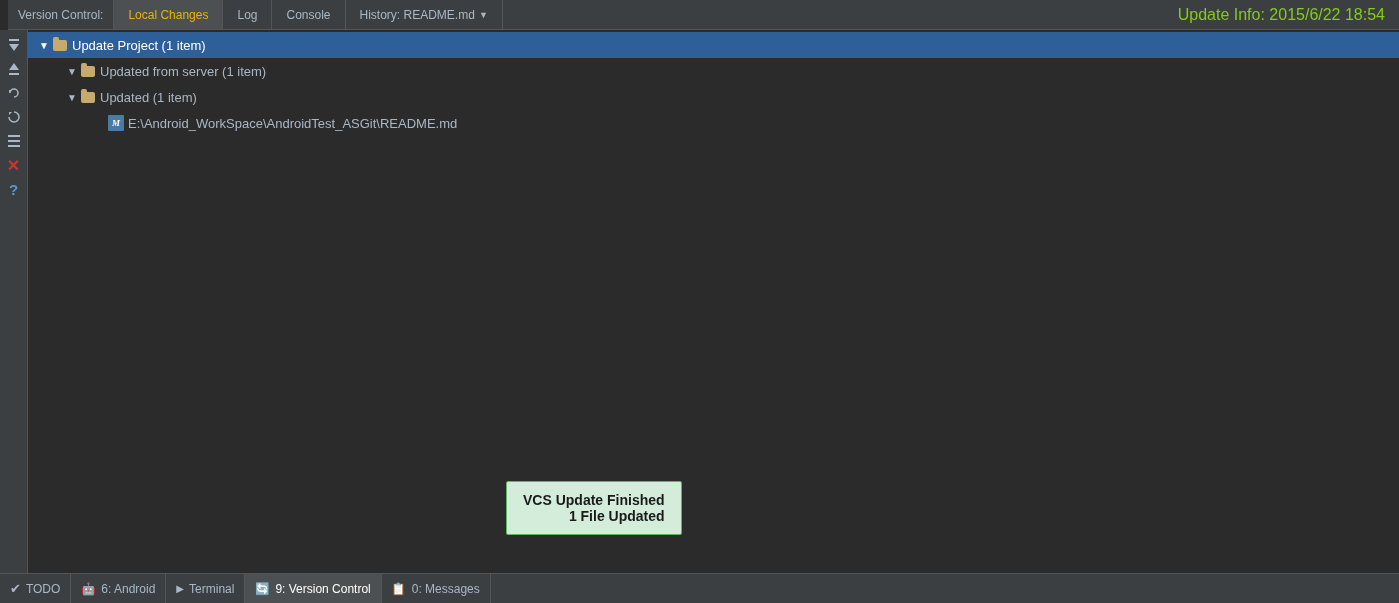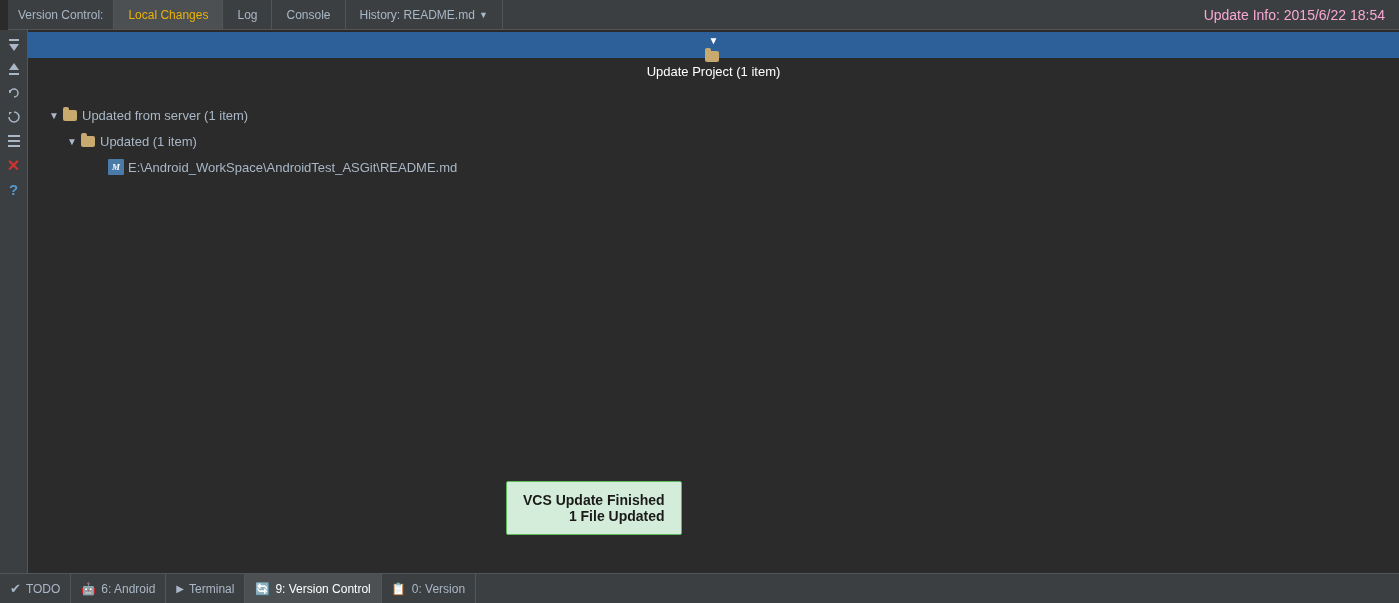--- a/index.html
+++ b/index.html
@@ -46,25 +46,25 @@
     .tab-item.active {
       color: #eab308;
       background: #4c5052;
     }
     .tab-item.history {
       display: flex;
       align-items: center;
       gap: 4px;
     }
     .tab-update-info {
-      color: #f9a8d4;
+      color: #84cc16;
       padding: 13px 14px;
       display: flex;
       align-items: center;
-      font-size: 14px;
+      font-size: 16px;
       margin-left: auto;
       background: #3c3f41;
       white-space: nowrap;
     }
 
     
     .left-toolbar {
       width: 28px;
       background: #3c3f41;
       display: flex;
@@ -103,22 +103,22 @@
       height: 26px;
       padding-right: 8px;
       cursor: pointer;
       white-space: nowrap;
     }
 
     .tree-node-root {
       background: #2d6099;
     }
 
-    .indent-1 { padding-left: 8px; flex-direction: column; }
-    .indent-2 { padding-left: 18px; margin-top: 44px; }
+    .indent-1 { padding-left: 8px; }
+    .indent-2 { padding-left: 36px; }
     .indent-3 { padding-left: 36px; }
     .indent-4 { padding-left: 80px; }
 
     .arrow {
       width: 16px;
       height: 16px;
       display: inline-flex;
       align-items: center;
       justify-content: center;
       color: #a9b7c6;
@@ -350,15 +350,15 @@
   <div class="bottom-item">
     <span class="bottom-icon" style="font-size:10px;">▶</span>
     <span>Terminal</span>
   </div>
   <div class="bottom-item active-bottom">
     <span class="bottom-icon" style="font-size:12px;">🔄</span>
     <span>9: Version Control</span>
   </div>
   <div class="bottom-item">
     <span class="bottom-icon" style="font-size:12px;">📋</span>
-    <span>0: Version</span>
+    <span>0: Messages</span>
   </div>
 </div>
 
 </body></html>

